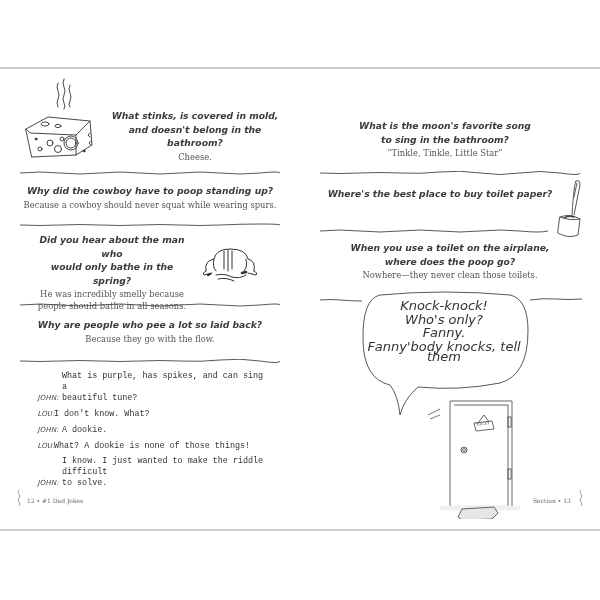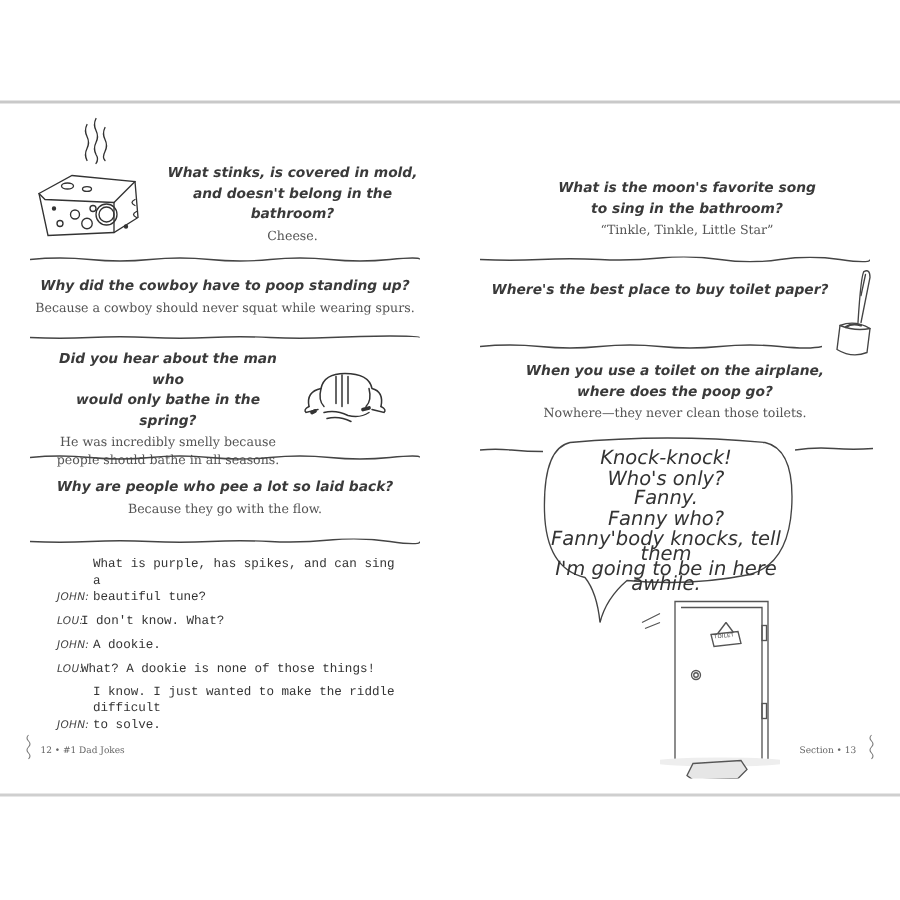--- a/index.html
+++ b/index.html
@@ -164,21 +164,21 @@
   </div>
 
   <svg class="folio-flourish" style="left:16px;" viewBox="0 0 6 18">
     <path d="M3 1 q-2 2 0 4 q2 2 0 4 q-2 2 0 4 q2 2 0 4" stroke="#777" stroke-width="0.7" fill="none"></path>
   </svg>
   <div class="folio" style="left:27px;">12 • #1 Dad Jokes</div>
 </div>
 
 <div class="page page-right">
 
-  <div class="block" style="left:38px; top:50px; width:240px;">
+  <div class="block" style="left:25px; top:50px; width:240px;">
     <div class="q">What is the moon's favorite song</div>
     <div class="q">to sing in the bathroom?</div>
     <div class="a">“Tinkle, Tinkle, Little Star”</div>
   </div>
 
   <div class="divider" style="left:20px; top:102px; width:260px;">
     <svg viewBox="0 0 260 4" preserveAspectRatio="none">
         <path d="M0 2 Q20 3 40 2 T80 2 T120 1 T160 2 T200 2 T240 2 T260 2" stroke="#444" stroke-width="0.9" fill="none"></path>
       </svg>
   </div>
@@ -221,23 +221,21 @@
       </svg>
   </div>
 
   <svg class="bubble" style="left:60px; top:222px; width:170px; height:128px;" viewBox="0 0 170 128">
     <path d="M20 4 Q85 -2 150 4 Q168 8 168 40 Q168 84 140 92 Q100 100 58 96 Q44 108 40 124 Q38 104 30 94 Q4 88 3 50 Q2 8 20 4 Z" fill="#fff" stroke="#444" stroke-width="0.9"></path>
   </svg>
   <div class="bubble-text" style="left:66px; top:232px; width:156px;">
     <div class="gap">Knock-knock!</div>
     <div class="gap">Who's only?</div>
     <div class="gap">Fanny.</div>
-    <div class="gap">Fanny who?</div>
     <div>Fanny'body knocks, tell them</div>
-    <div>I'm going to be in here awhile.</div>
   </div>
 
   <svg class="illus" style="left:126px; top:338px;" width="16" height="14" viewBox="0 0 16 14">
     <path d="M2 8 L14 2 M4 12 L14 8" stroke="#555" stroke-width="0.8" fill="none"></path>
   </svg>
 
   <svg class="illus" style="left:140px; top:330px;" width="80" height="120" viewBox="0 0 80 120">
     <g fill="none" stroke="#555" stroke-width="0.9">
       <path d="M10 2 L72 2 L72 108 L10 108 Z"></path>
       <path d="M14 6 L68 6 L68 108 L14 108"></path>

